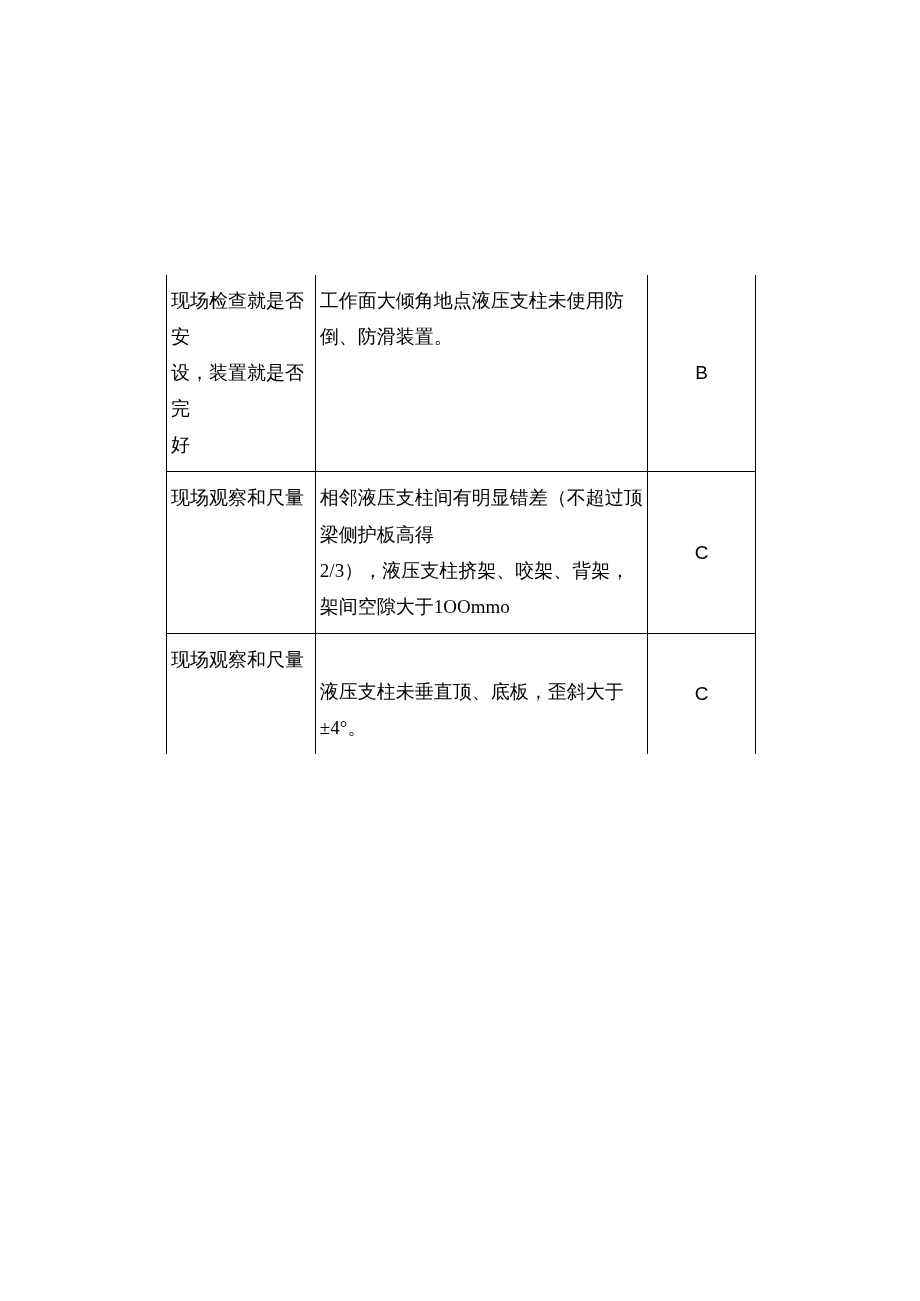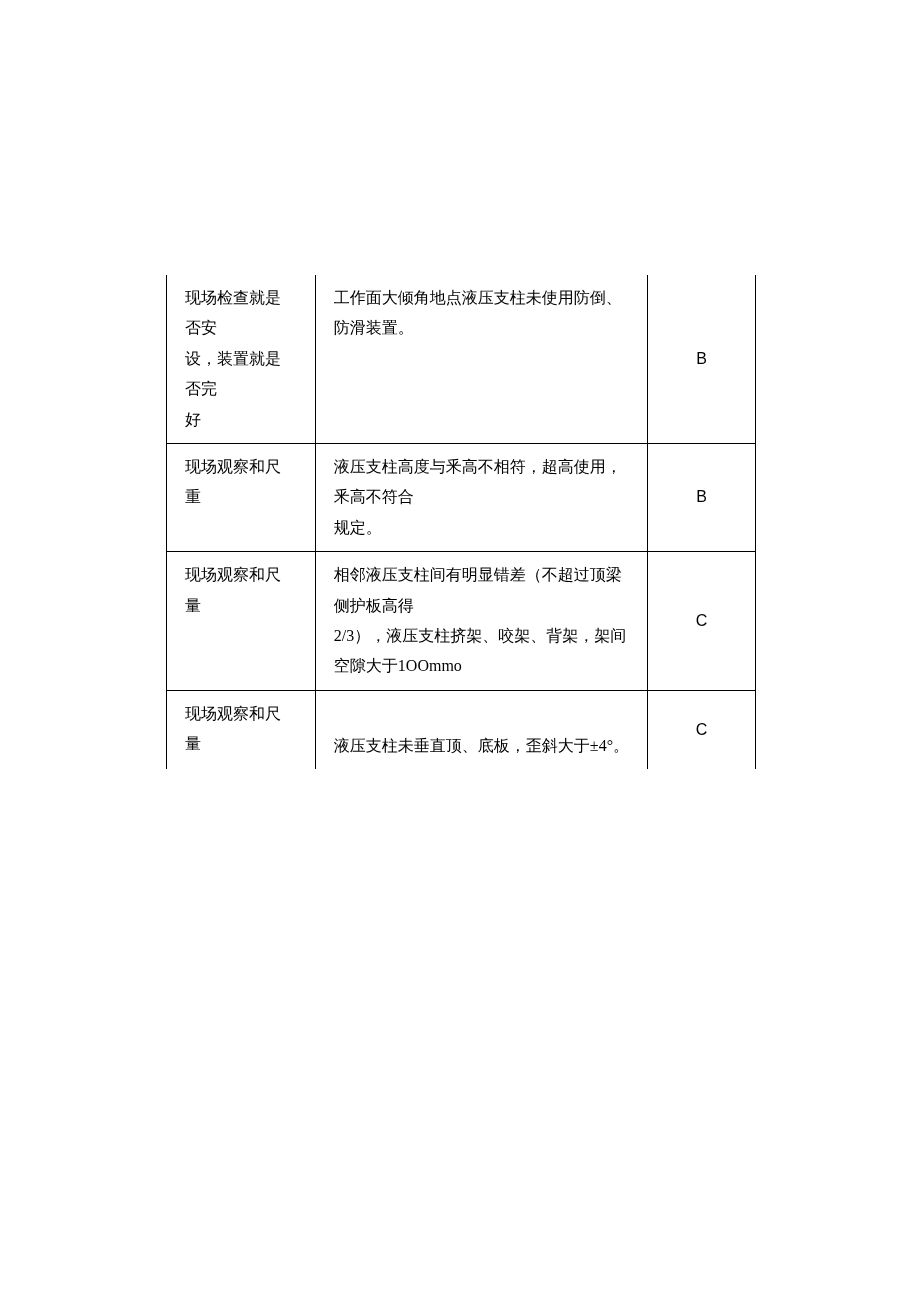--- a/index.html
+++ b/index.html
@@ -20,22 +20,22 @@
       top: 275px;
       width: 590px;
     }
     table {
       border-collapse: collapse;
       width: 100%;
     }
     td {
       border-left: 1px solid #000;
       border-right: 1px solid #000;
-      padding: 8px 18px;
-      font-size: 16px;
+      padding: 8px 4px;
+      font-size: 19px;
       line-height: 1.9;
       vertical-align: top;
       color: #000;
     }
     tr {
       border-bottom: 1px solid #000;
     }
     tr:first-child td {
       border-top: none;
     }
@@ -65,25 +65,20 @@
 
 <div class="table-container">
   <table>
     <tbody id="table-body">
     <tr>
           <td class="col1">现场检查就是否安<br>设，装置就是否完<br>好</td>
           <td class="col2">工作面大倾角地点液压支柱未使用防倒、防滑装置。</td>
           <td class="col3">B</td>
         </tr>
         <tr>
-          <td class="col1">现场观察和尺重</td>
-          <td class="col2">液压支柱高度与釆高不相符，超高使用，釆高不符合<br>规定。</td>
-          <td class="col3">B</td>
-        </tr>
-        <tr>
           <td class="col1">现场观察和尺量</td>
           <td class="col2">相邻液压支柱间有明显错差（不超过顶梁侧护板高得<br>2/3），液压支柱挤架、咬架、背架，架间空隙大于1OOmmo</td>
           <td class="col3">C</td>
         </tr>
         <tr>
           <td class="col1" style="vertical-align: top;">现场观察和尺量</td>
           <td class="col2" style="padding-top: 40px;">液压支柱未垂直顶、底板，歪斜大于±4°。</td>
           <td class="col3">C</td>
         </tr>
       </tbody>

